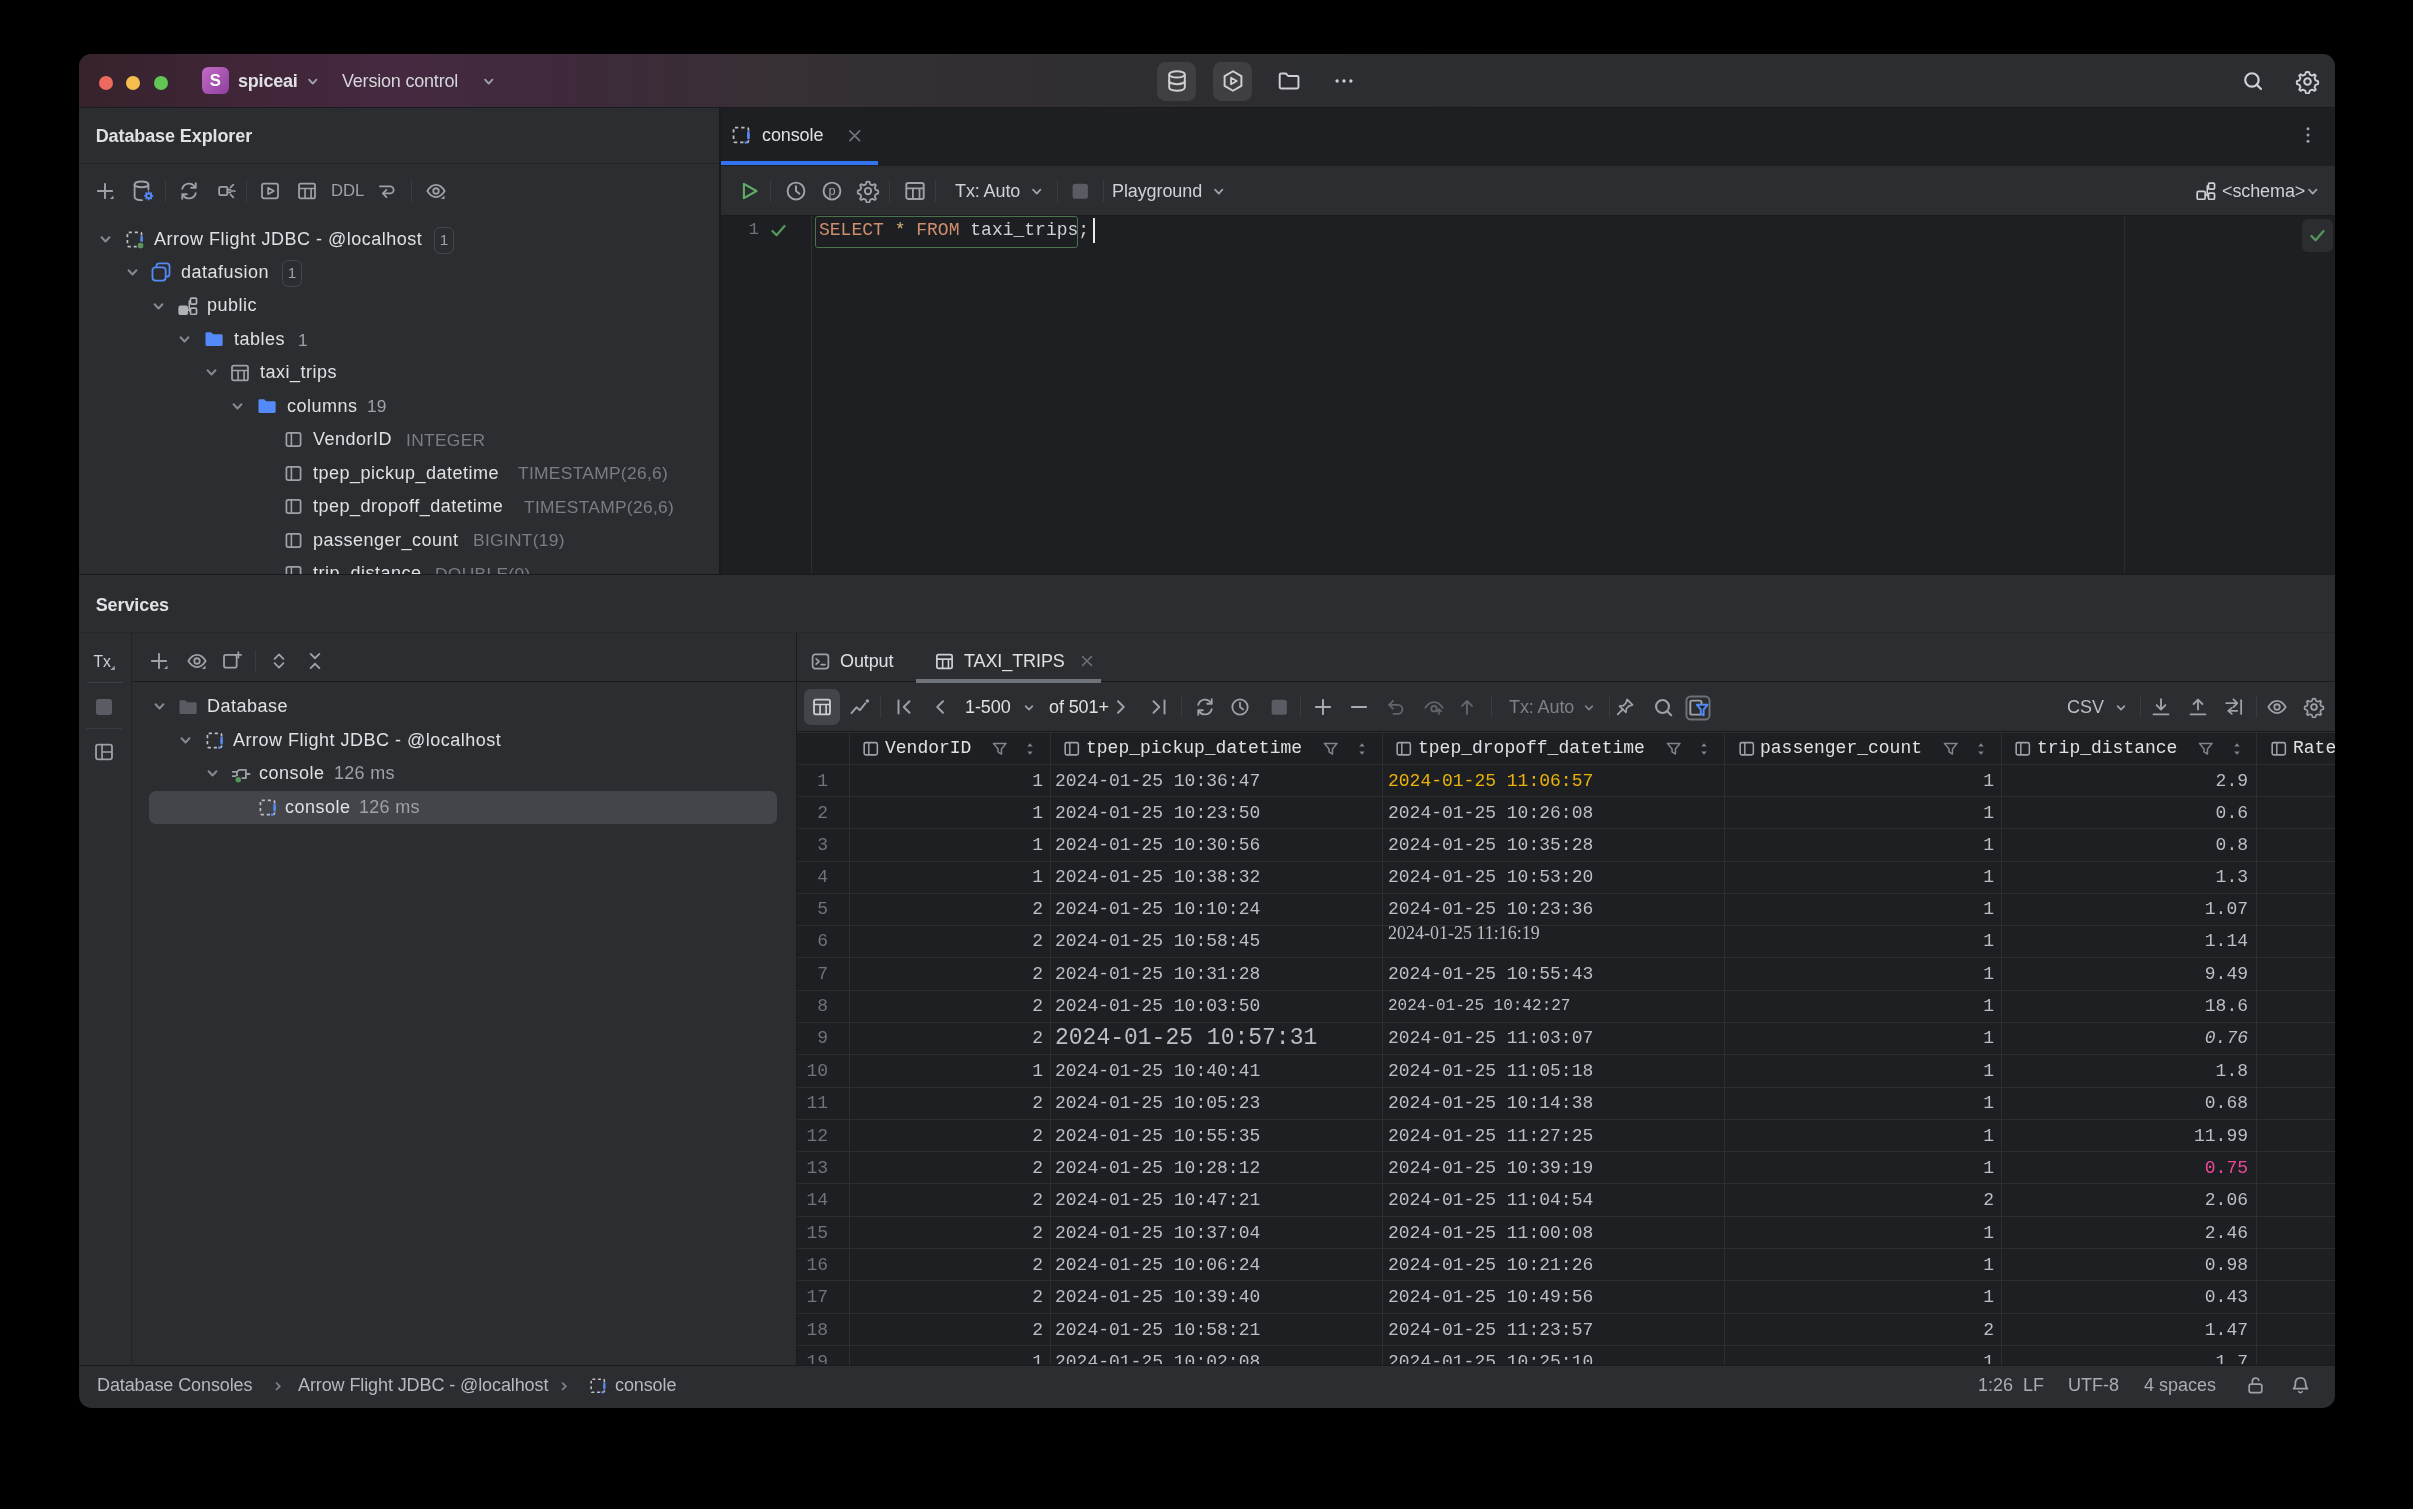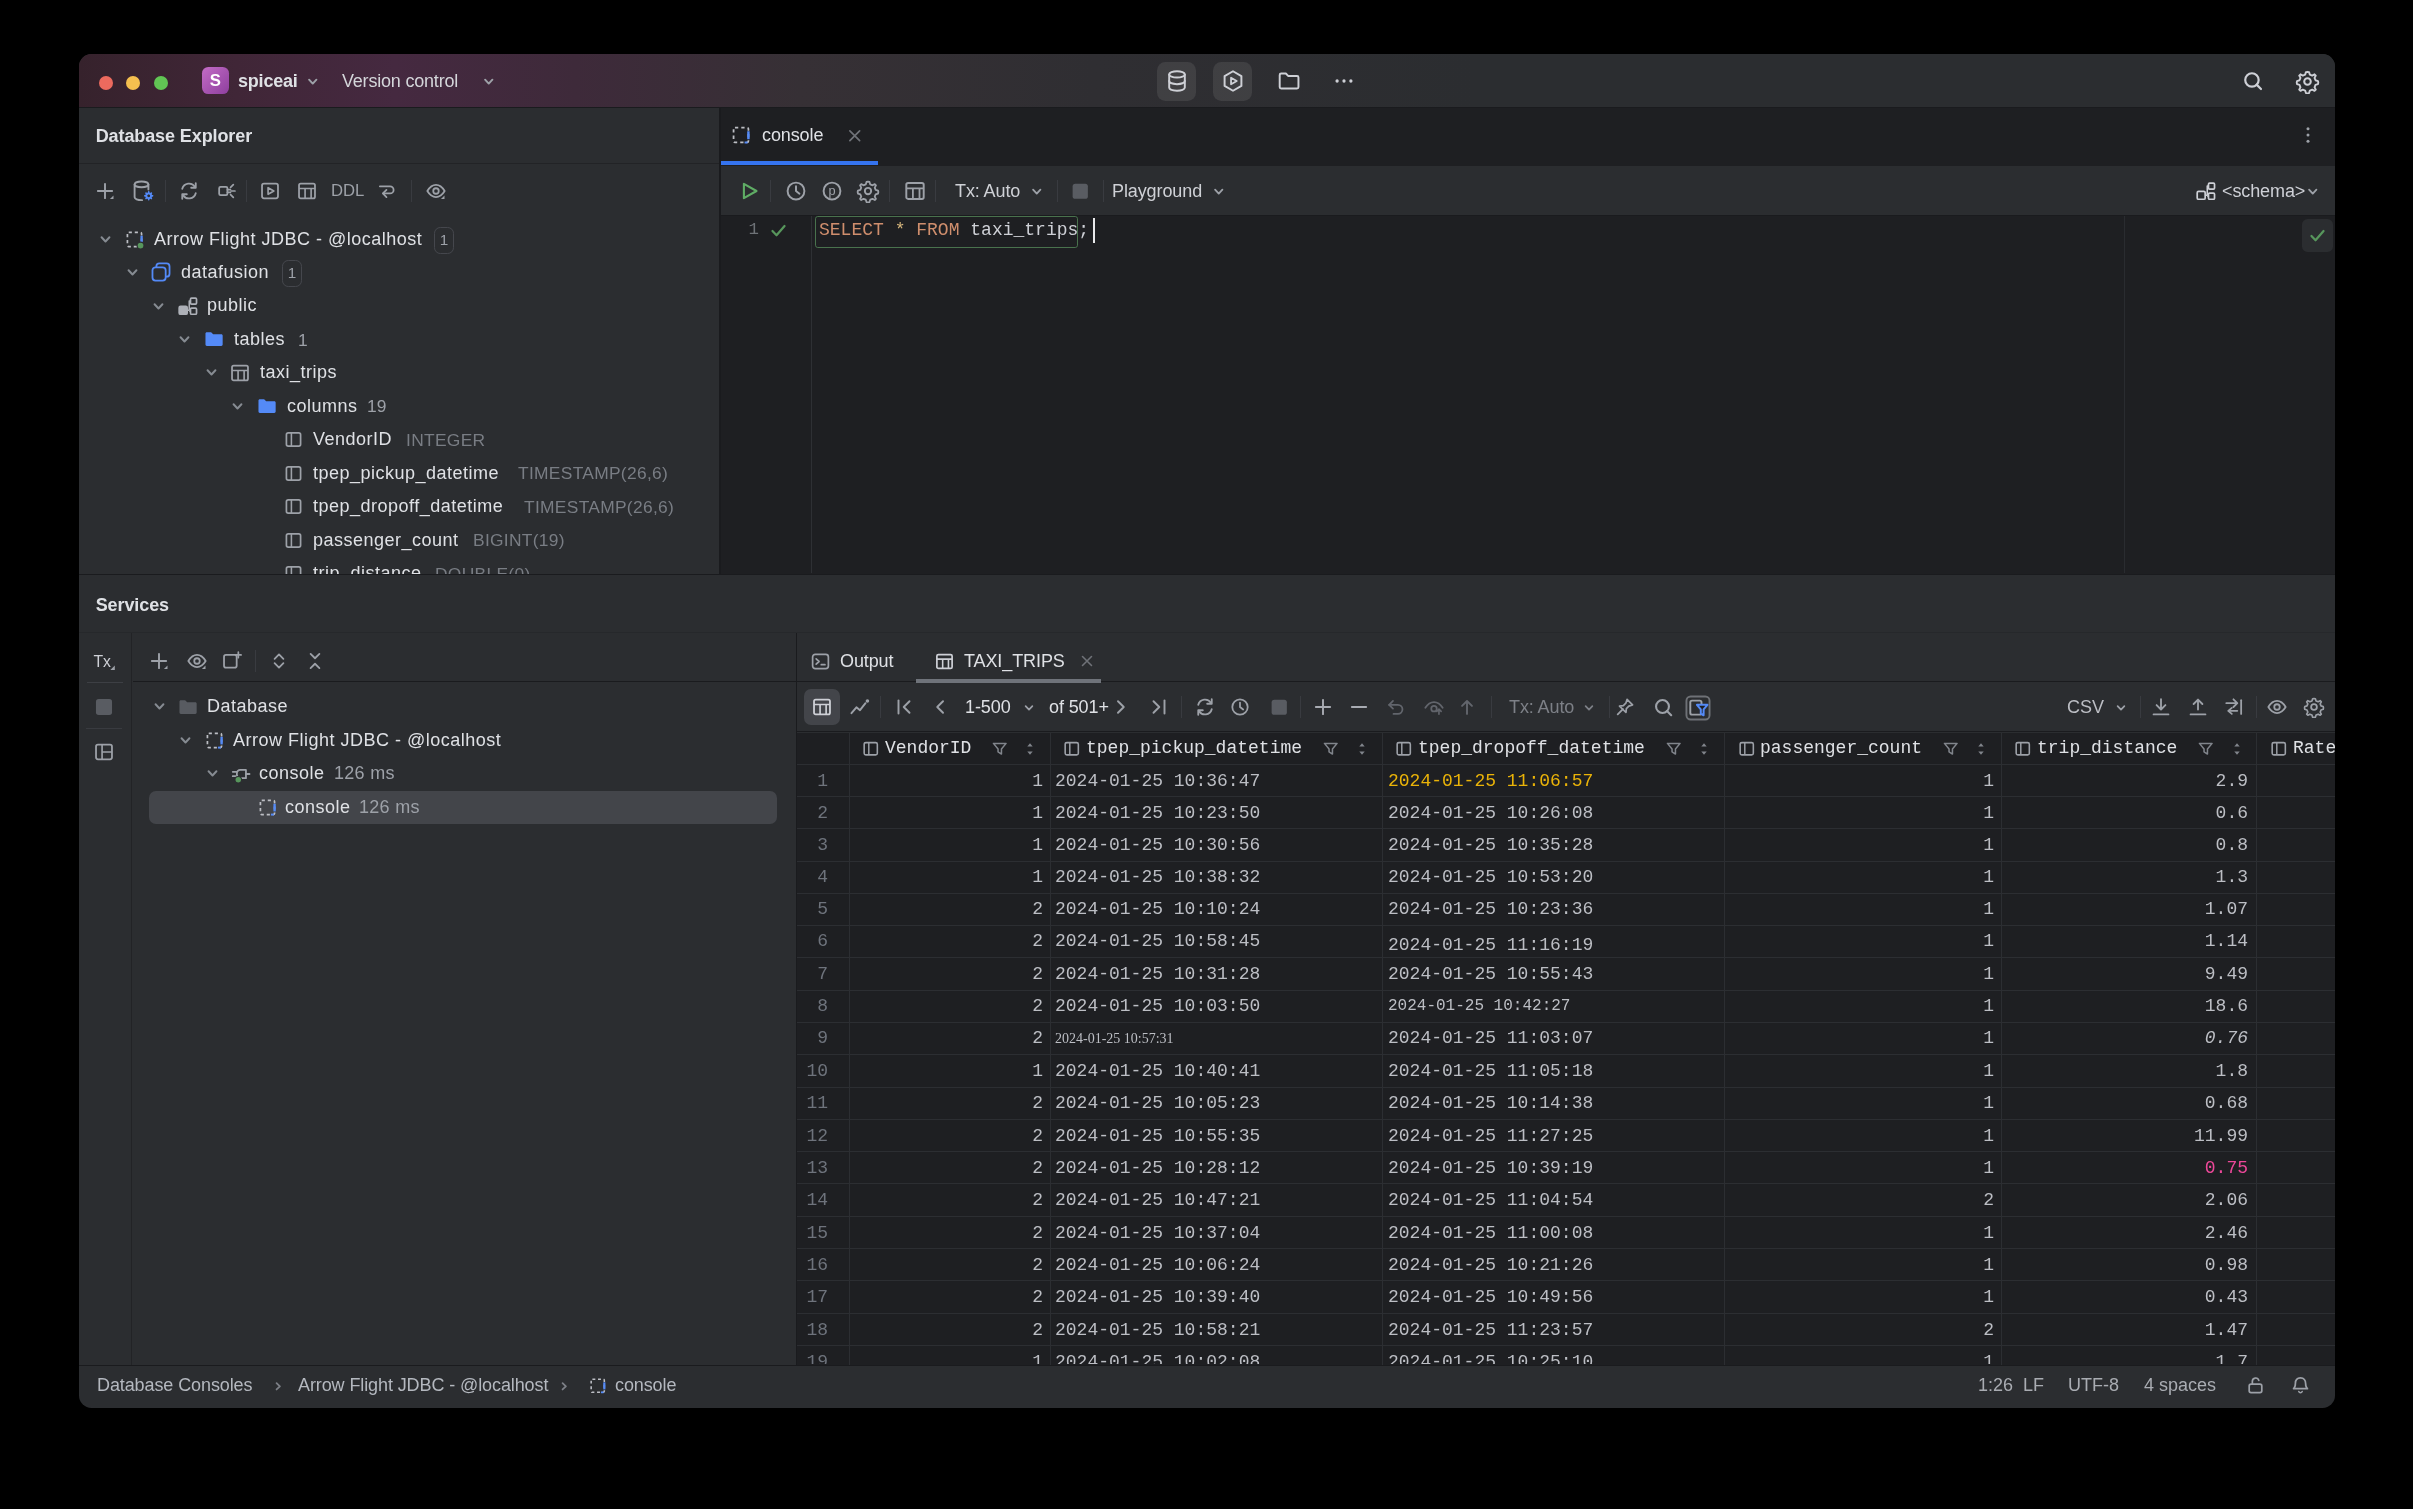--- a/index.html
+++ b/index.html
@@ -559,41 +559,41 @@
 <div class="a" style="top:132px;height:25px;line-height:25px;font-size:18px;color:#6e737c;right:1507px;font-family:'Liberation Mono',monospace;">5</div>
 <div class="a" style="top:132px;height:25px;line-height:25px;font-size:18px;color:#bcbec4;right:1292px;font-family:'Liberation Mono',monospace;">2</div>
 <div class="a" style="top:132px;height:25px;line-height:25px;font-size:18px;color:#bcbec4;left:258px;font-family:'Liberation Mono',monospace;">2024-01-25 10:10:24</div>
 <div class="a" style="top:132px;height:25px;line-height:25px;font-size:18px;color:#bcbec4;left:591px;font-family:'Liberation Mono',monospace;">2024-01-25 10:23:36</div>
 <div class="a" style="top:132px;height:25px;line-height:25px;font-size:18px;color:#bcbec4;right:341px;font-family:'Liberation Mono',monospace;">1</div>
 <div class="a" style="top:132px;height:25px;line-height:25px;font-size:18px;color:#bcbec4;right:87px;font-family:'Liberation Mono',monospace;">1.07</div>
 <div class="a" style="left:0;top:192px;width:1538px;height:1.4px;background:#2c2e32"></div>
 <div class="a" style="top:164px;height:25px;line-height:25px;font-size:18px;color:#6e737c;right:1507px;font-family:'Liberation Mono',monospace;">6</div>
 <div class="a" style="top:164px;height:25px;line-height:25px;font-size:18px;color:#bcbec4;right:1292px;font-family:'Liberation Mono',monospace;">2</div>
 <div class="a" style="top:164px;height:25px;line-height:25px;font-size:18px;color:#bcbec4;left:258px;font-family:'Liberation Mono',monospace;">2024-01-25 10:58:45</div>
-<div class="a" style="top:168px;height:25px;line-height:25px;font-size:18px;color:#bcbec4;left:591px;font-family:Liberation Mono, monospace;">2024-01-25 11:16:19</div>
+<div class="a" style="top:156px;height:25px;line-height:25px;font-size:18px;color:#bcbec4;left:591px;font-family:Liberation Serif, serif;">2024-01-25 11:16:19</div>
 <div class="a" style="top:164px;height:25px;line-height:25px;font-size:18px;color:#bcbec4;right:341px;font-family:'Liberation Mono',monospace;">1</div>
 <div class="a" style="top:164px;height:25px;line-height:25px;font-size:18px;color:#bcbec4;right:87px;font-family:'Liberation Mono',monospace;">1.14</div>
 <div class="a" style="left:0;top:225px;width:1538px;height:1.4px;background:#2c2e32"></div>
 <div class="a" style="top:197px;height:25px;line-height:25px;font-size:18px;color:#6e737c;right:1507px;font-family:'Liberation Mono',monospace;">7</div>
 <div class="a" style="top:197px;height:25px;line-height:25px;font-size:18px;color:#bcbec4;right:1292px;font-family:'Liberation Mono',monospace;">2</div>
 <div class="a" style="top:197px;height:25px;line-height:25px;font-size:18px;color:#bcbec4;left:258px;font-family:'Liberation Mono',monospace;">2024-01-25 10:31:28</div>
 <div class="a" style="top:197px;height:25px;line-height:25px;font-size:18px;color:#bcbec4;left:591px;font-family:'Liberation Mono',monospace;">2024-01-25 10:55:43</div>
 <div class="a" style="top:197px;height:25px;line-height:25px;font-size:18px;color:#bcbec4;right:341px;font-family:'Liberation Mono',monospace;">1</div>
 <div class="a" style="top:197px;height:25px;line-height:25px;font-size:18px;color:#bcbec4;right:87px;font-family:'Liberation Mono',monospace;">9.49</div>
 <div class="a" style="left:0;top:257px;width:1538px;height:1.4px;background:#2c2e32"></div>
 <div class="a" style="top:229px;height:25px;line-height:25px;font-size:18px;color:#6e737c;right:1507px;font-family:'Liberation Mono',monospace;">8</div>
 <div class="a" style="top:229px;height:25px;line-height:25px;font-size:18px;color:#bcbec4;right:1292px;font-family:'Liberation Mono',monospace;">2</div>
 <div class="a" style="top:229px;height:25px;line-height:25px;font-size:18px;color:#bcbec4;left:258px;font-family:'Liberation Mono',monospace;">2024-01-25 10:03:50</div>
 <div class="a" style="top:229px;height:25px;line-height:25px;font-size:16px;color:#bcbec4;left:591px;font-family:'Liberation Mono',monospace;">2024-01-25 10:42:27</div>
 <div class="a" style="top:229px;height:25px;line-height:25px;font-size:18px;color:#bcbec4;right:341px;font-family:'Liberation Mono',monospace;">1</div>
 <div class="a" style="top:229px;height:25px;line-height:25px;font-size:18px;color:#bcbec4;right:87px;font-family:'Liberation Mono',monospace;">18.6</div>
 <div class="a" style="left:0;top:289px;width:1538px;height:1.4px;background:#2c2e32"></div>
 <div class="a" style="top:261px;height:25px;line-height:25px;font-size:18px;color:#6e737c;right:1507px;font-family:'Liberation Mono',monospace;">9</div>
 <div class="a" style="top:261px;height:25px;line-height:25px;font-size:18px;color:#bcbec4;right:1292px;font-family:'Liberation Mono',monospace;">2</div>
-<div class="a" style="top:261px;height:25px;line-height:25px;font-size:14px;color:#bcbec4;left:258px;font-family:Liberation Serif, serif;">2024-01-25 10:57:31</div>
+<div class="a" style="top:261px;height:25px;line-height:25px;font-size:23px;color:#bcbec4;left:258px;font-family:Liberation Mono, monospace;">2024-01-25 10:57:31</div>
 <div class="a" style="top:261px;height:25px;line-height:25px;font-size:18px;color:#bcbec4;left:591px;font-family:'Liberation Mono',monospace;">2024-01-25 11:03:07</div>
 <div class="a" style="top:261px;height:25px;line-height:25px;font-size:18px;color:#bcbec4;right:341px;font-family:'Liberation Mono',monospace;">1</div>
 <div class="a" style="top:261px;height:25px;line-height:25px;font-size:18px;color:#bcbec4;right:87px;font-family:'Liberation Mono',monospace;font-style:italic;">0.76</div>
 <div class="a" style="left:0;top:322px;width:1538px;height:1.4px;background:#2c2e32"></div>
 <div class="a" style="top:294px;height:25px;line-height:25px;font-size:18px;color:#6e737c;right:1507px;font-family:'Liberation Mono',monospace;">10</div>
 <div class="a" style="top:294px;height:25px;line-height:25px;font-size:18px;color:#bcbec4;right:1292px;font-family:'Liberation Mono',monospace;">1</div>
 <div class="a" style="top:294px;height:25px;line-height:25px;font-size:18px;color:#bcbec4;left:258px;font-family:'Liberation Mono',monospace;">2024-01-25 10:40:41</div>
 <div class="a" style="top:294px;height:25px;line-height:25px;font-size:18px;color:#bcbec4;left:591px;font-family:'Liberation Mono',monospace;">2024-01-25 11:05:18</div>
 <div class="a" style="top:294px;height:25px;line-height:25px;font-size:18px;color:#bcbec4;right:341px;font-family:'Liberation Mono',monospace;">1</div>
 <div class="a" style="top:294px;height:25px;line-height:25px;font-size:18px;color:#bcbec4;right:87px;font-family:'Liberation Mono',monospace;">1.8</div>

